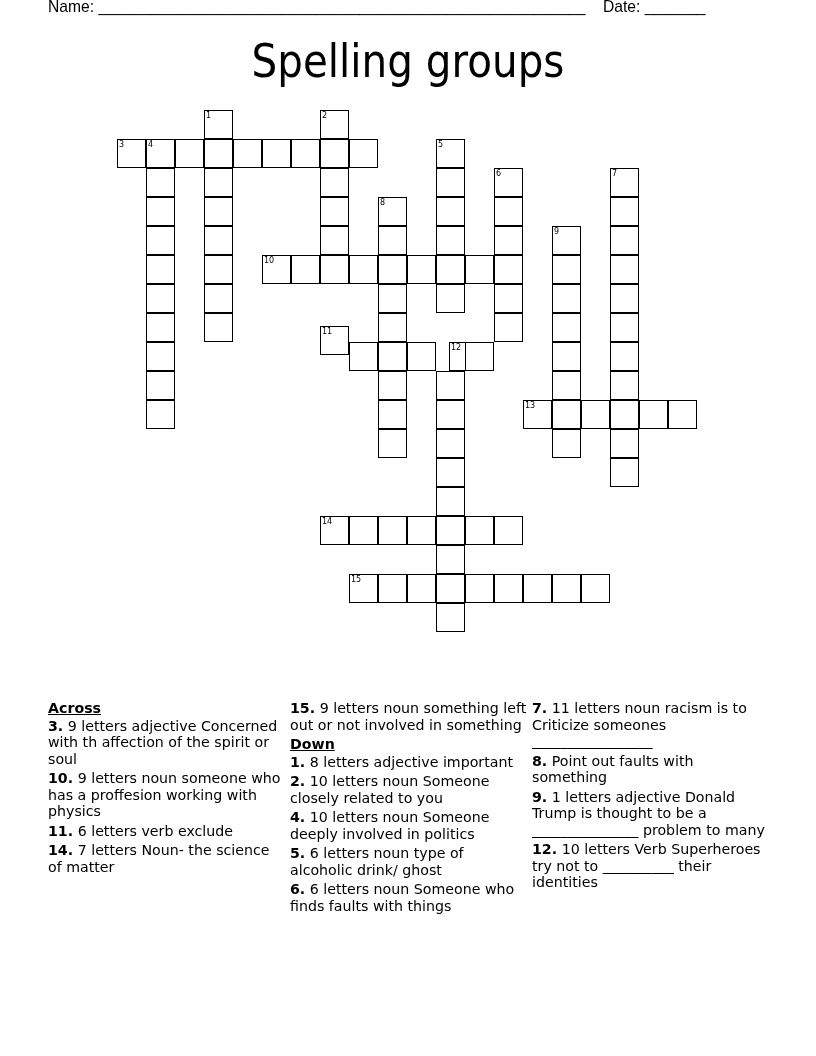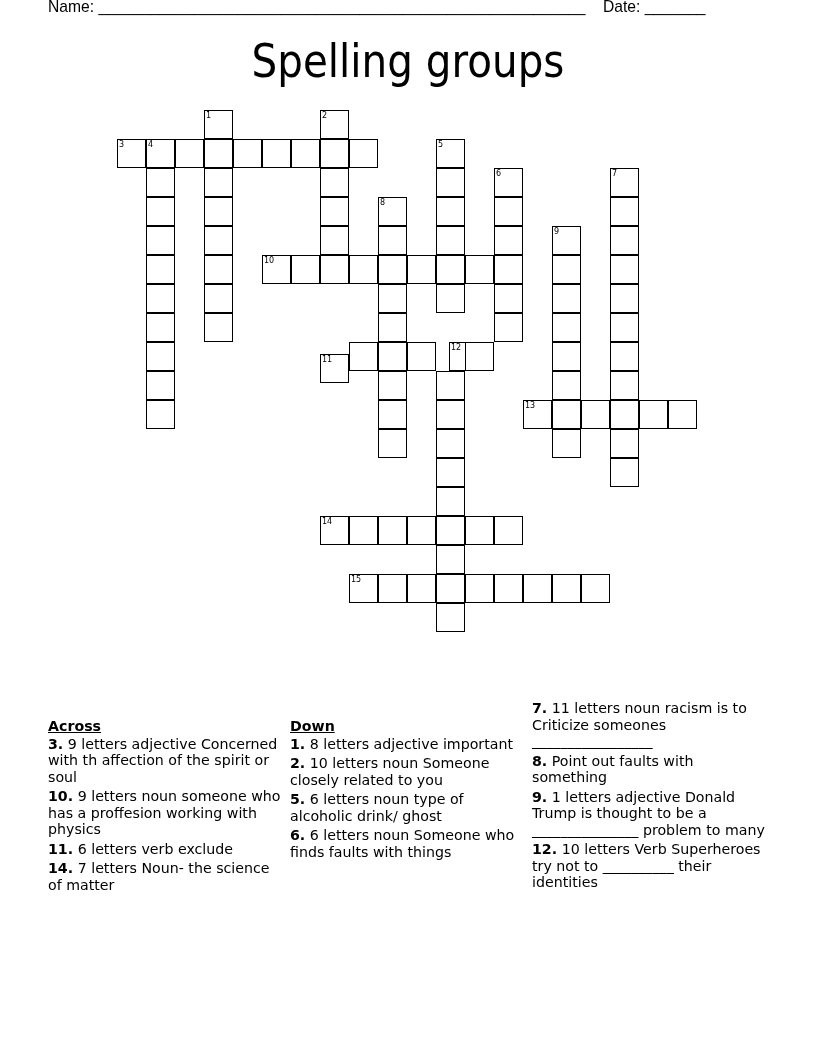--- a/index.html
+++ b/index.html
@@ -24,21 +24,21 @@
     position: absolute; top: 0px; left: 1px; font-family: "DejaVu Sans", sans-serif;
     font-size: 8px; line-height: 9px; color: #000;
   }
   .clues {
     position: absolute; top: 700px;
     font-family: "DejaVu Sans", sans-serif; font-size: 14.2px; line-height: 16.5px;
   }
   .col1 { left: 48px; width: 238px; }
   .col2 { left: 290px; width: 238px; }
   .col3 { left: 532px; width: 238px; }
-  .section-head { font-weight: bold; text-decoration: underline; margin-bottom: 1px; margin-top: 18px; }
+  .section-head { font-weight: bold; text-decoration: underline; margin-bottom: 1px; }
   .clue { margin-bottom: 3px; }
   .clue b { font-weight: bold; }
 </style>
 </head>
 <body>
 
 <div class="header-line">
   <span>Name:</span><span> ________________________________________________________</span><span>&nbsp;&nbsp;&nbsp;&nbsp;</span><span>Date:</span><span> _______</span>
 </div>
 
@@ -133,21 +133,21 @@
     <div class="cell" style="left: 552px; top: 371px;"></div>
     <div class="cell" style="left: 552px; top: 400px;"></div>
     <div class="cell" style="left: 552px; top: 429px;"></div>
     <div class="cell" style="left: 262px; top: 255px;">
       <span class="num">10</span>
     </div>
     <div class="cell" style="left: 291px; top: 255px;"></div>
     <div class="cell" style="left: 349px; top: 255px;"></div>
     <div class="cell" style="left: 407px; top: 255px;"></div>
     <div class="cell" style="left: 465px; top: 255px;"></div>
-    <div class="cell" style="left: 320px; top: 354px;">
+    <div class="cell" style="left: 320px; top: 326px;">
       <span class="num">11</span>
     </div>
     <div class="cell" style="left: 349px; top: 342px;"></div>
     <div class="cell" style="left: 407px; top: 342px;"></div>
     <div class="cell" style="left: 449px; top: 342px;">
       <span class="num">12</span>
     </div>
     <div class="cell" style="left: 465px; top: 342px;"></div>
     <div class="cell" style="left: 436px; top: 371px;"></div>
     <div class="cell" style="left: 436px; top: 400px;"></div>
@@ -186,23 +186,25 @@
 
 <div class="clues col1">
   <div class="section-head">Across</div>
   <div class="clue"><b>3.</b><span> 9 letters adjective Concerned with th affection of the spirit or soul</span></div>
   <div class="clue"><b>10.</b><span> 9 letters noun someone who has a proffesion working with physics</span></div>
   <div class="clue"><b>11.</b><span> 6 letters verb exclude</span></div>
   <div class="clue"><b>14.</b><span> 7 letters Noun- the science of matter</span></div>
 </div>
 
 <div class="clues col2">
+  <div class="clue"><b>15.</b><span> 9 letters noun something left out or not involved in something</span></div>
   <div class="section-head">Down</div>
   <div class="clue"><b>1.</b><span> 8 letters adjective important</span></div>
   <div class="clue"><b>2.</b><span> 10 letters noun Someone closely related to you</span></div>
+  <div class="clue"><b>4.</b><span> 10 letters noun Someone deeply involved in politics</span></div>
   <div class="clue"><b>5.</b><span> 6 letters noun type of alcoholic drink/ ghost</span></div>
   <div class="clue"><b>6.</b><span> 6 letters noun Someone who finds faults with things</span></div>
 </div>
 
 <div class="clues col3">
   <div class="clue"><b>7.</b><span> 11 letters noun racism is to Criticize someones _________________</span></div>
   <div class="clue"><b>8.</b><span> Point out faults with something</span></div>
   <div class="clue"><b>9.</b><span> 1 letters adjective Donald Trump is thought to be a _______________ problem to many</span></div>
   <div class="clue"><b>12.</b><span> 10 letters Verb Superheroes try not to __________ their identities</span></div>
 </div>

